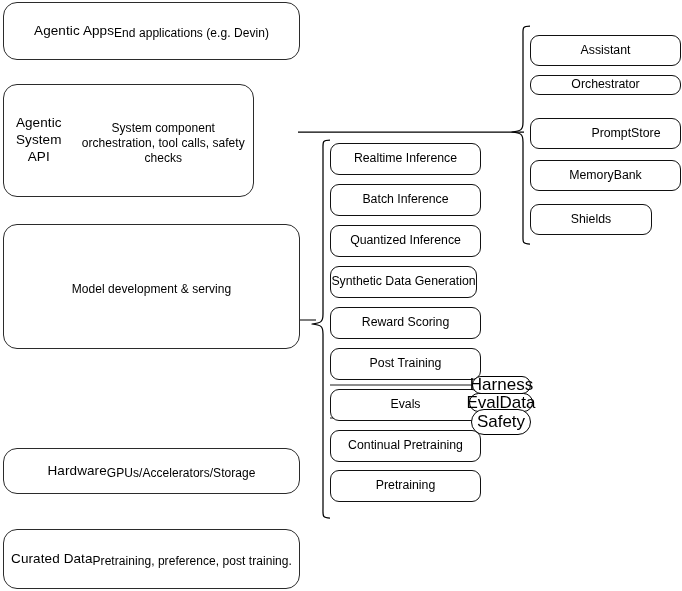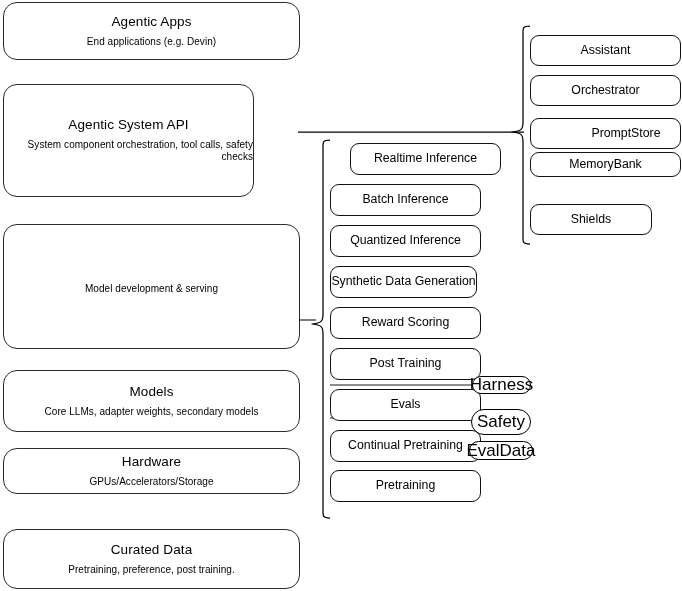--- a/index.html
+++ b/index.html
@@ -20,41 +20,40 @@
     left: 0; top: 0;
     width: 682px;
     height: 591px;
   }
   .node {
     position: absolute;
     box-sizing: border-box;
     border: 1.3px solid #1a1a1a;
     background: #ffffff;
     display: flex;
-    flex-direction: column;
+    flex-direction: row;
     align-items: center;
     justify-content: center;
     text-align: center;
     line-height: 1.25;
   }
   
   .layer {
     border-radius: 14px;
     border-width: 1.2px;
     border-color: #2b2b2b;
   }
   .layer .title {
     font-size: 13.5px;
     letter-spacing: 0.1px;
   }
   .layer .sub {
-    font-size: 10px;
+    font-size: 12px;
     margin-top: 5px;
     letter-spacing: 0.05px;
-    text-align: right;
   }
   
   .capsule {
     border-radius: 9px;
     border-width: 1.4px;
     border-color: #111111;
     font-size: 12.3px;
   }
   
   .pill {
@@ -125,36 +124,32 @@
 
   <div class="node layer" style="left:3px; top:84px; width:251px; height:113px;">
     <div class="title">Agentic System API</div>
     <div class="sub">System component orchestration, tool calls, safety checks</div>
   </div>
 
   <div class="node layer" style="left:3px; top:224px; width:297px; height:125px;">
     <div class="sub">Model development &amp; serving</div>
   </div>
 
-  <div class="node layer" style="left:3px; top:370px; width:297px; height:62px;">
-    <div class="title">Models</div>
-    <div class="sub">Core LLMs, adapter weights, secondary models</div>
-  </div>
 
   <div class="node layer" style="left:3px; top:448px; width:297px; height:46px;">
     <div class="title">Hardware</div>
     <div class="sub">GPUs/Accelerators/Storage</div>
   </div>
 
   <div class="node layer" style="left:3px; top:529px; width:297px; height:60px;">
     <div class="title">Curated Data</div>
     <div class="sub">Pretraining, preference, post training.</div>
   </div>
 
-  <div class="node capsule" style="left:350px; top:143px; width:151px; height:32px;">
+  <div class="node capsule" style="left:330px; top:143px; width:151px; height:32px;">
     <span>Realtime Inference</span>
   </div>
   <div class="node capsule" style="left:330px; top:184px; width:151px; height:32px;">
     <span>Batch Inference</span>
   </div>
   <div class="node capsule" style="left:330px; top:225px; width:151px; height:32px;">
     <span>Quantized Inference</span>
   </div>
   <div class="node capsule" style="left:330px; top:266px; width:147px; height:32px;">
     <span>Synthetic Data Generation</span>
@@ -171,36 +166,36 @@
   <div class="node capsule" style="left:330px; top:430px; width:151px; height:32px;">
     <span>Continual Pretraining</span>
   </div>
   <div class="node capsule" style="left:330px; top:470px; width:151px; height:32px;">
     <span>Pretraining</span>
   </div>
 
   <div class="node pill" style="left:472px; top:376px; width:59px; height:18px;">
     <span>Harness</span>
   </div>
-  <div class="node pill" style="left:469px; top:393px; width:64px; height:19px;margin-top:48px;">
+  <div class="node pill" style="left:469px; top:393px; width:64px; height:19px;">
     <span>EvalData</span>
   </div>
   <div class="node pill" style="left:471px; top:409px; width:60px; height:26px;">
     <span>Safety</span>
   </div>
 
   <div class="node capsule" style="left:530px; top:35px; width:151px; height:31px;">
     <span>Assistant</span>
   </div>
-  <div class="node capsule" style="left:530px; top:75px; width:151px; height:31px;">
+  <div class="node capsule" style="left:530px; top:75px; width:151px; height:20px;">
     <span>Orchestrator</span>
   </div>
   <div class="node capsule" style="left:530px; top:118px; width:151px; height:31px;padding-left:41px;">
     <span>PromptStore</span>
   </div>
-  <div class="node capsule" style="left:530px; top:152px; width:151px; height:25px;">
+  <div class="node capsule" style="left:530px; top:160px; width:151px; height:31px;">
     <span>MemoryBank</span>
   </div>
   <div class="node capsule" style="left:530px; top:204px; width:122px; height:31px;">
     <span>Shields</span>
   </div>
 
 </div>
 
 </body></html>

